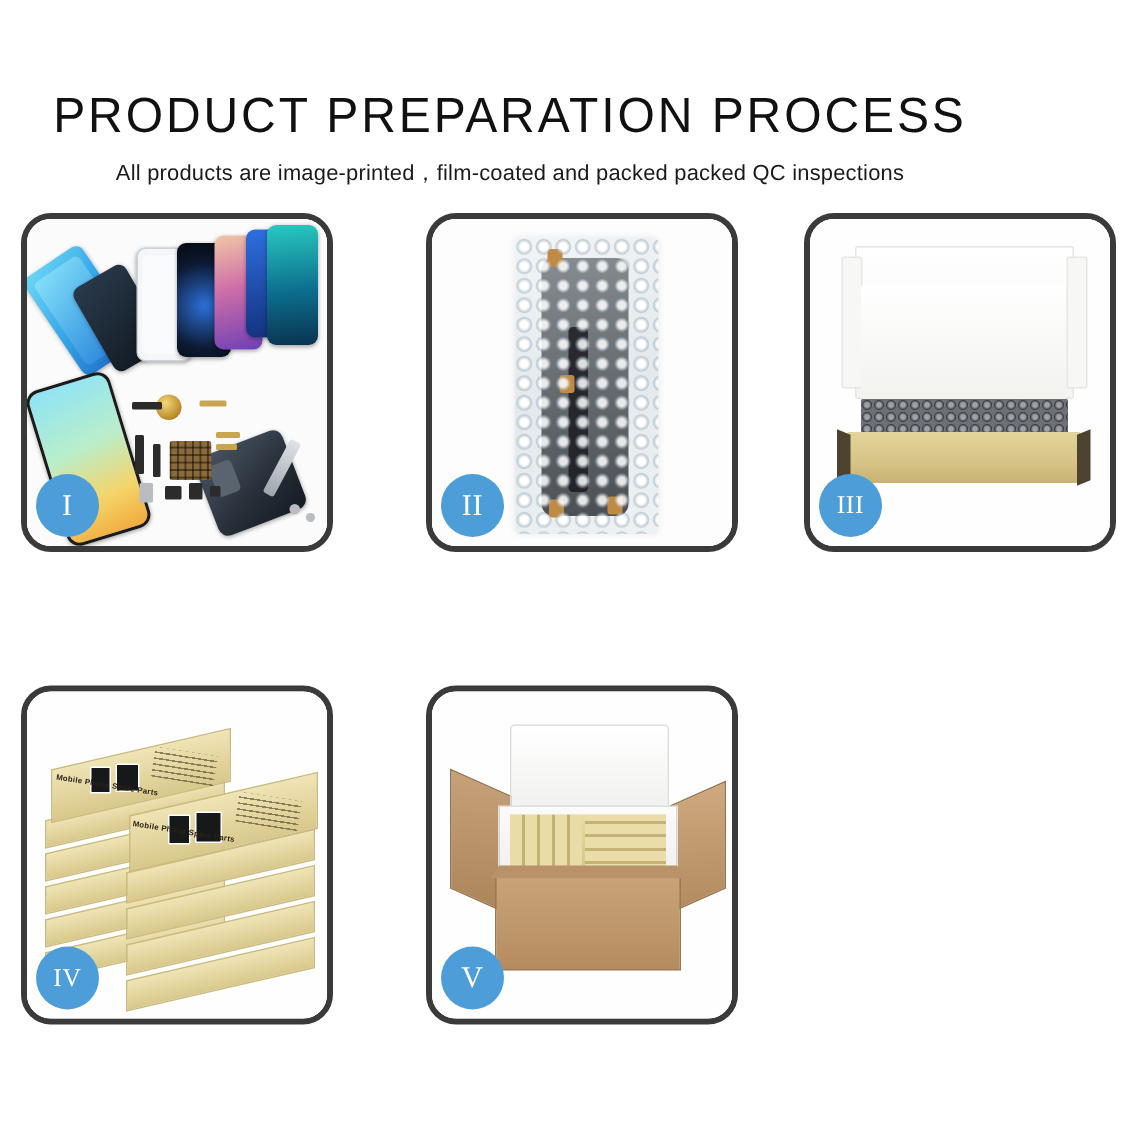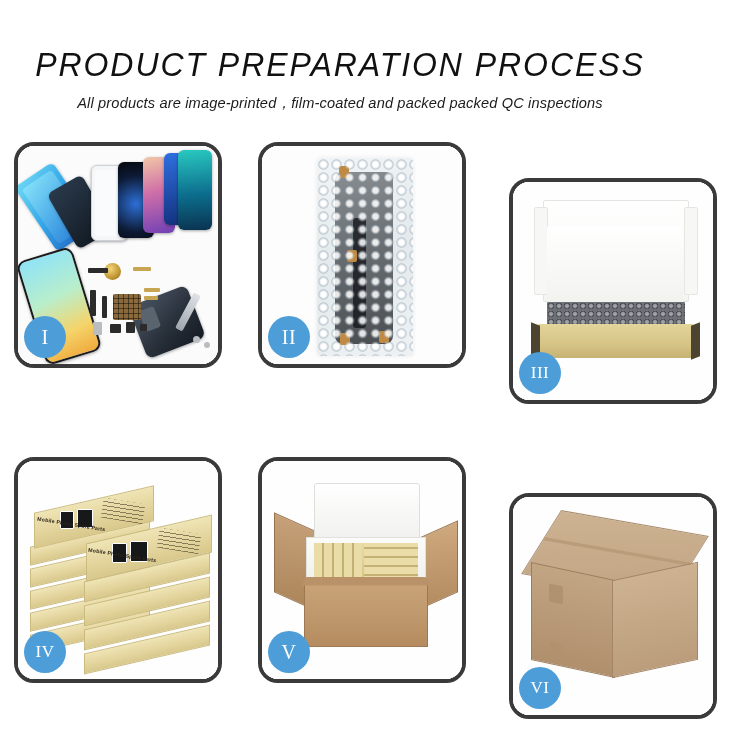--- a/index.html
+++ b/index.html
@@ -12,24 +12,23 @@
     height: 750px;
     font-family: "Liberation Sans", sans-serif;
     overflow: hidden;
     position: relative;
   }
 
   
   .header {
     position: absolute;
     left: 0;
-    top: 4px;
+    top: 16px;
     width: 680px;
     text-align: center;
-    font-style: italic;
   }
   .title {
     margin: 0;
     padding-top: 44px;
     font-family: "Liberation Sans", sans-serif;
     font-size: 33px;
     font-weight: 500;
     letter-spacing: 2.0px;
     color: #111111;
     line-height: 1.05;
@@ -59,22 +58,22 @@
     position: absolute;
     width: 208px;
     height: 226px;
     border: 4px solid #3a3a3a;
     border-radius: 20px;
     background: #ffffff;
     box-sizing: border-box;
     overflow: hidden;
   }
   .panel.c0 { left: 0px; }
-  .panel.c1 { left: 244px; }
-  .panel.c2 { left: 495px; margin-top: 36px; }
+  .panel.c1 { left: 270px; }
+  .panel.c2 { left: 522px; }
   .panel.r0 { top: 0px; }
   .panel.r1 { top: 315px; }
 
   .panel-inner {
     position: absolute;
     left: 0; top: 0; right: 0; bottom: 0;
     background: #fcfcfc;
   }
   .stage {
     position: absolute;
@@ -512,27 +511,14 @@
         <div class="carton-flap-r"></div>
         <div class="foam-lid"></div>
         <div class="foam-liner"></div>
         <div class="kbox-set"></div>
         <div class="carton-front"></div>
       </div>
       <div class="badge">V</div>
     </div>
   </div>
 
-  <div class="panel r1 c2">
-    <div class="panel-inner">
-      <div class="stage">
-        <div class="p6-bg"></div>
-        <div class="c6-top"></div>
-        <div class="c6-left"></div>
-        <div class="c6-right"></div>
-        <div class="c6-tape t1"></div>
-        <div class="c6-tape t2"></div>
-      </div>
-      <div class="badge small">VI</div>
-    </div>
-  </div>
 
 </div>
 
 </body></html>

